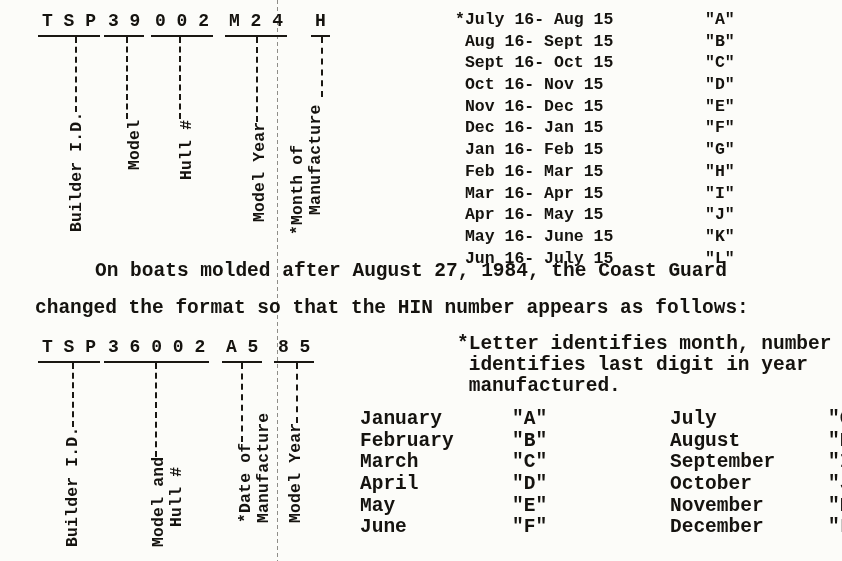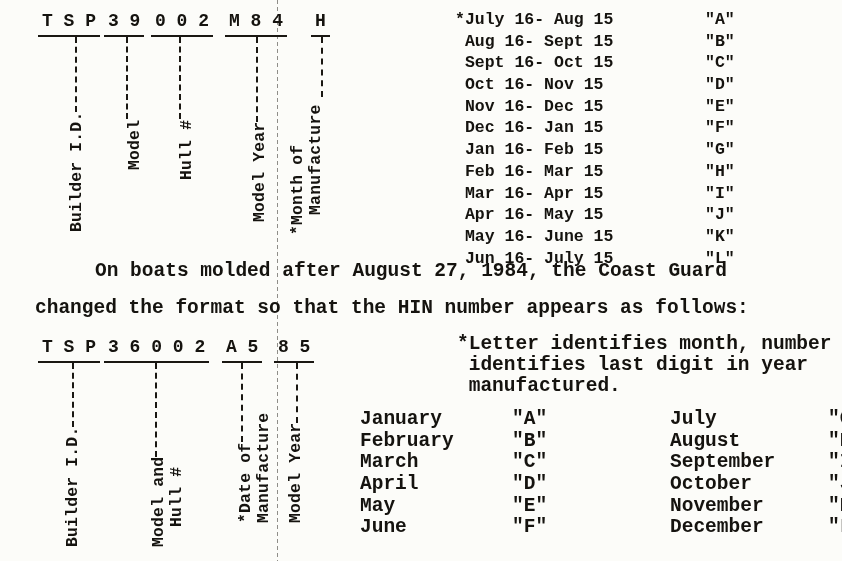--- a/index.html
+++ b/index.html
@@ -42,21 +42,21 @@
 <body>
 
 <div class="page">
 
   <div class="crease" style="left:277px;"></div>
 
   <section>
     <div class="hin-group" style="left:38px;top:10px;">T S P</div>
     <div class="hin-group" style="left:104px;top:10px;">3 9</div>
     <div class="hin-group" style="left:151px;top:10px;">0 0 2</div>
-    <div class="hin-group" style="left:225px;top:10px;">M 8 4</div>
+    <div class="hin-group" style="left:225px;top:10px;">M 2 4</div>
     <div class="hin-group" style="left:311px;top:10px;">H</div>
 
     <div class="connector" style="left:75px;top:37px;height:75px;"></div>
     <div class="connector" style="left:126px;top:37px;height:82px;"></div>
     <div class="connector" style="left:179px;top:37px;height:82px;"></div>
     <div class="connector" style="left:256px;top:37px;height:85px;"></div>
     <div class="connector" style="left:321px;top:37px;height:60px;"></div>
 
     <div class="vlabel" style="left:68px;top:232px;">Builder I.D.</div>
     <div class="vlabel" style="left:126px;top:170px;">Model</div>

